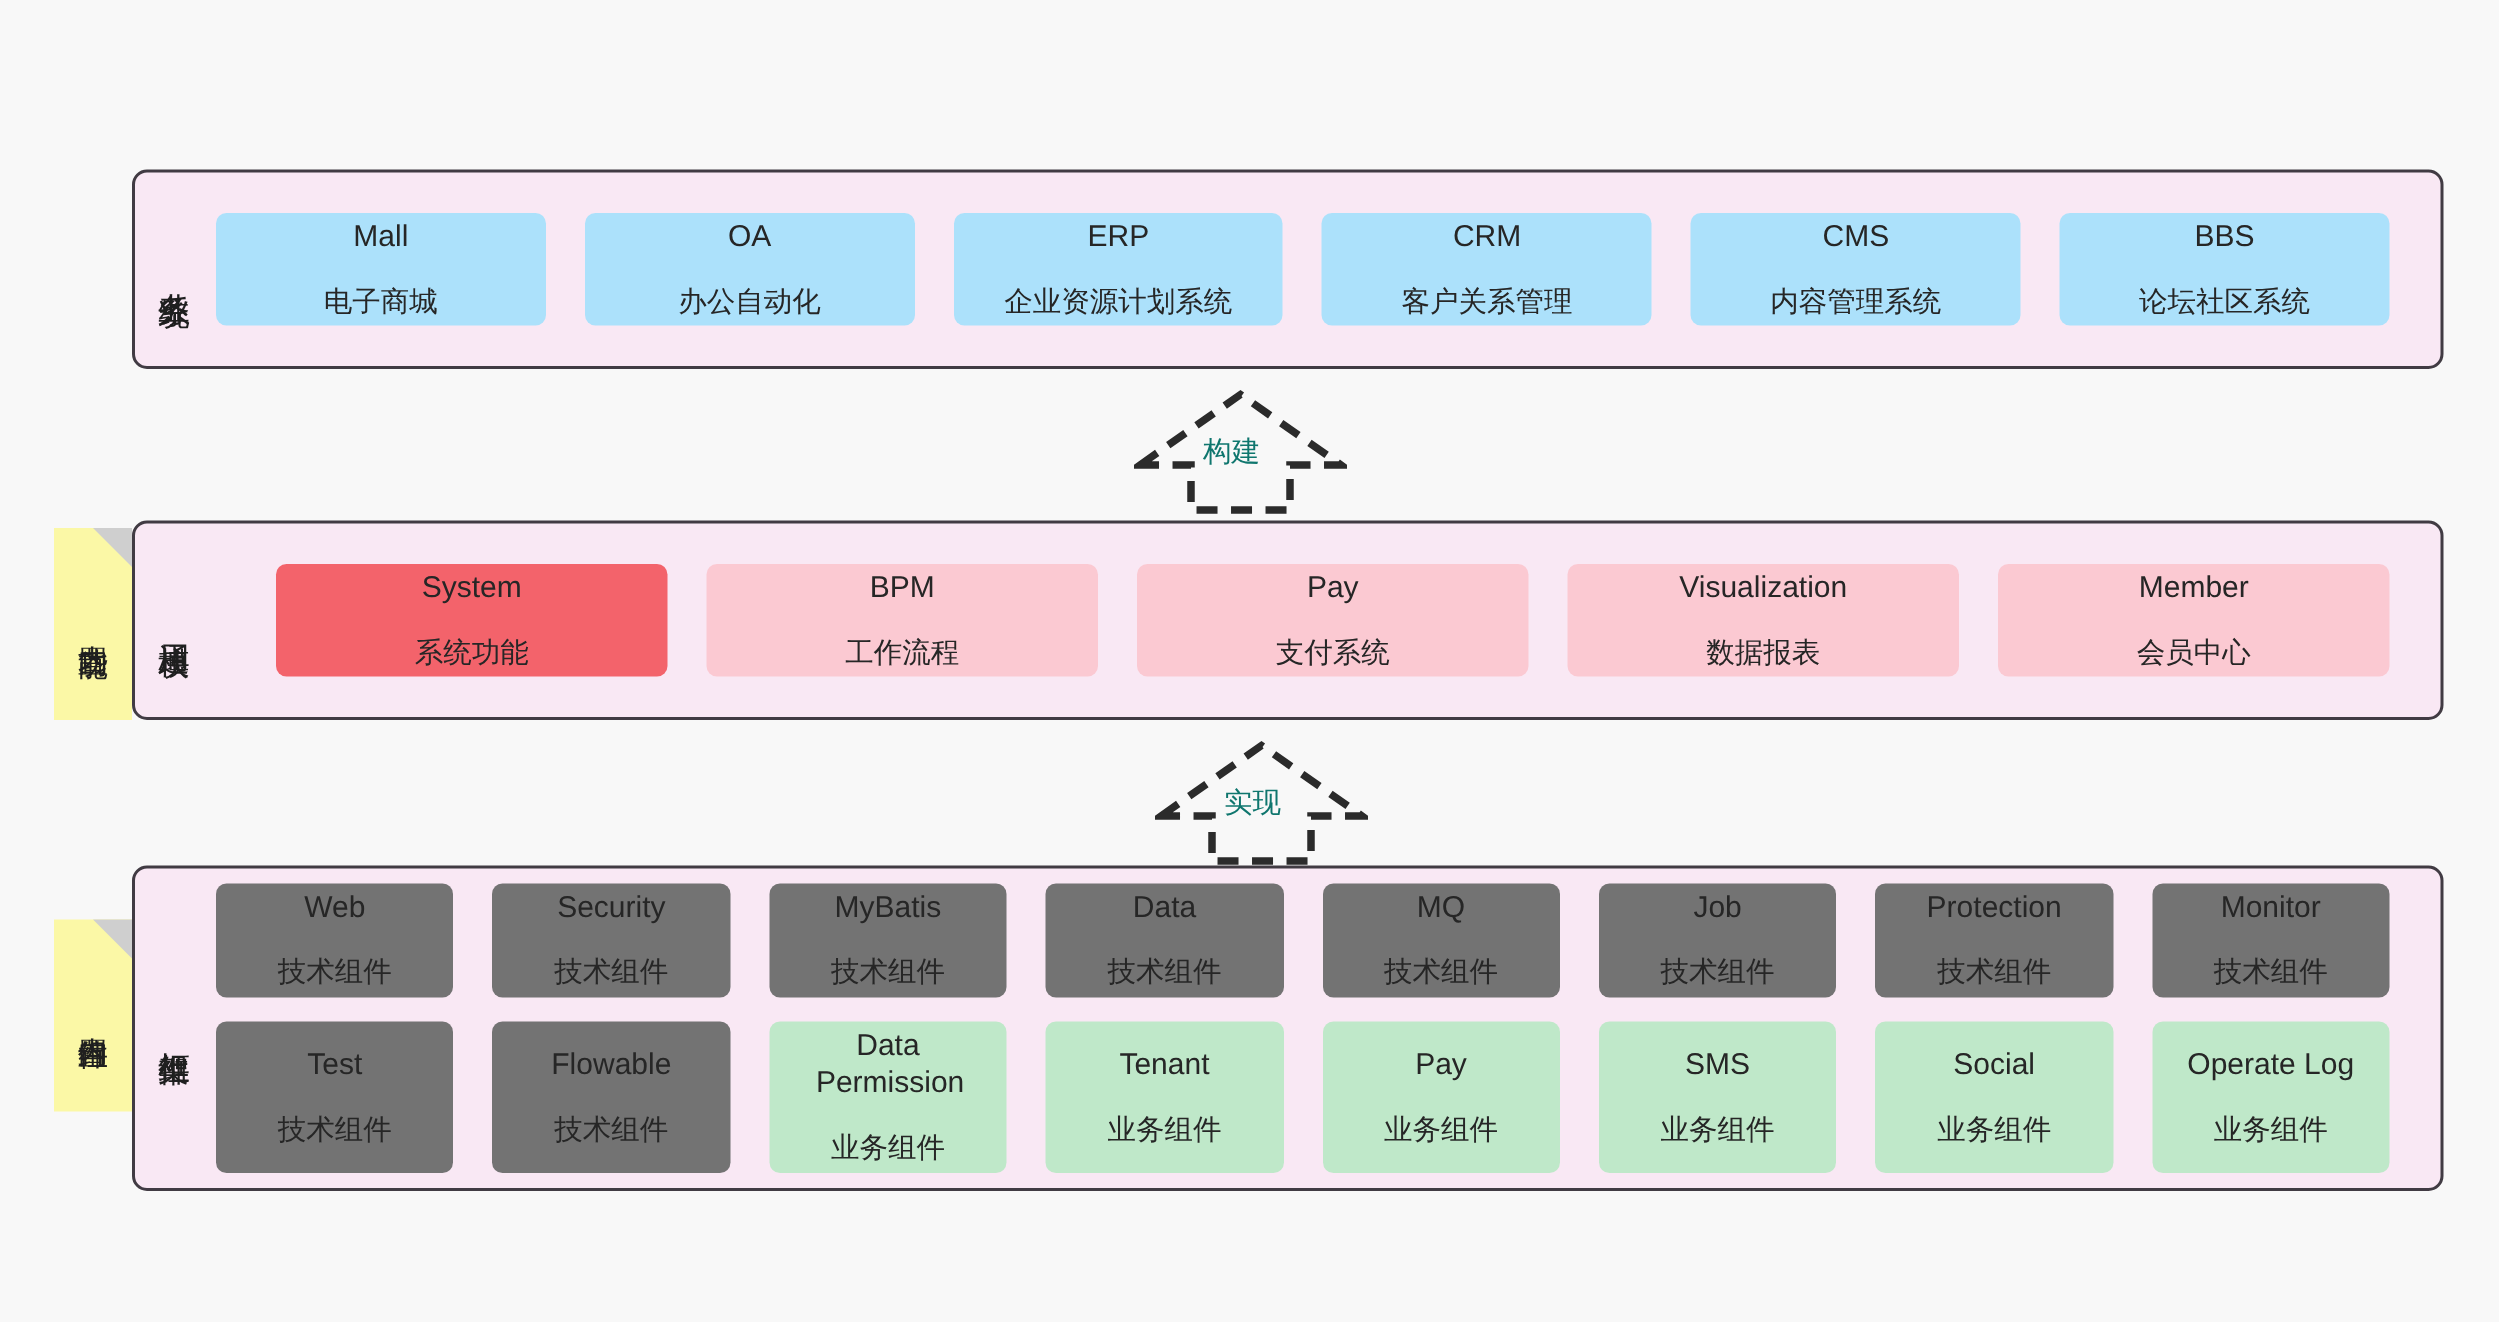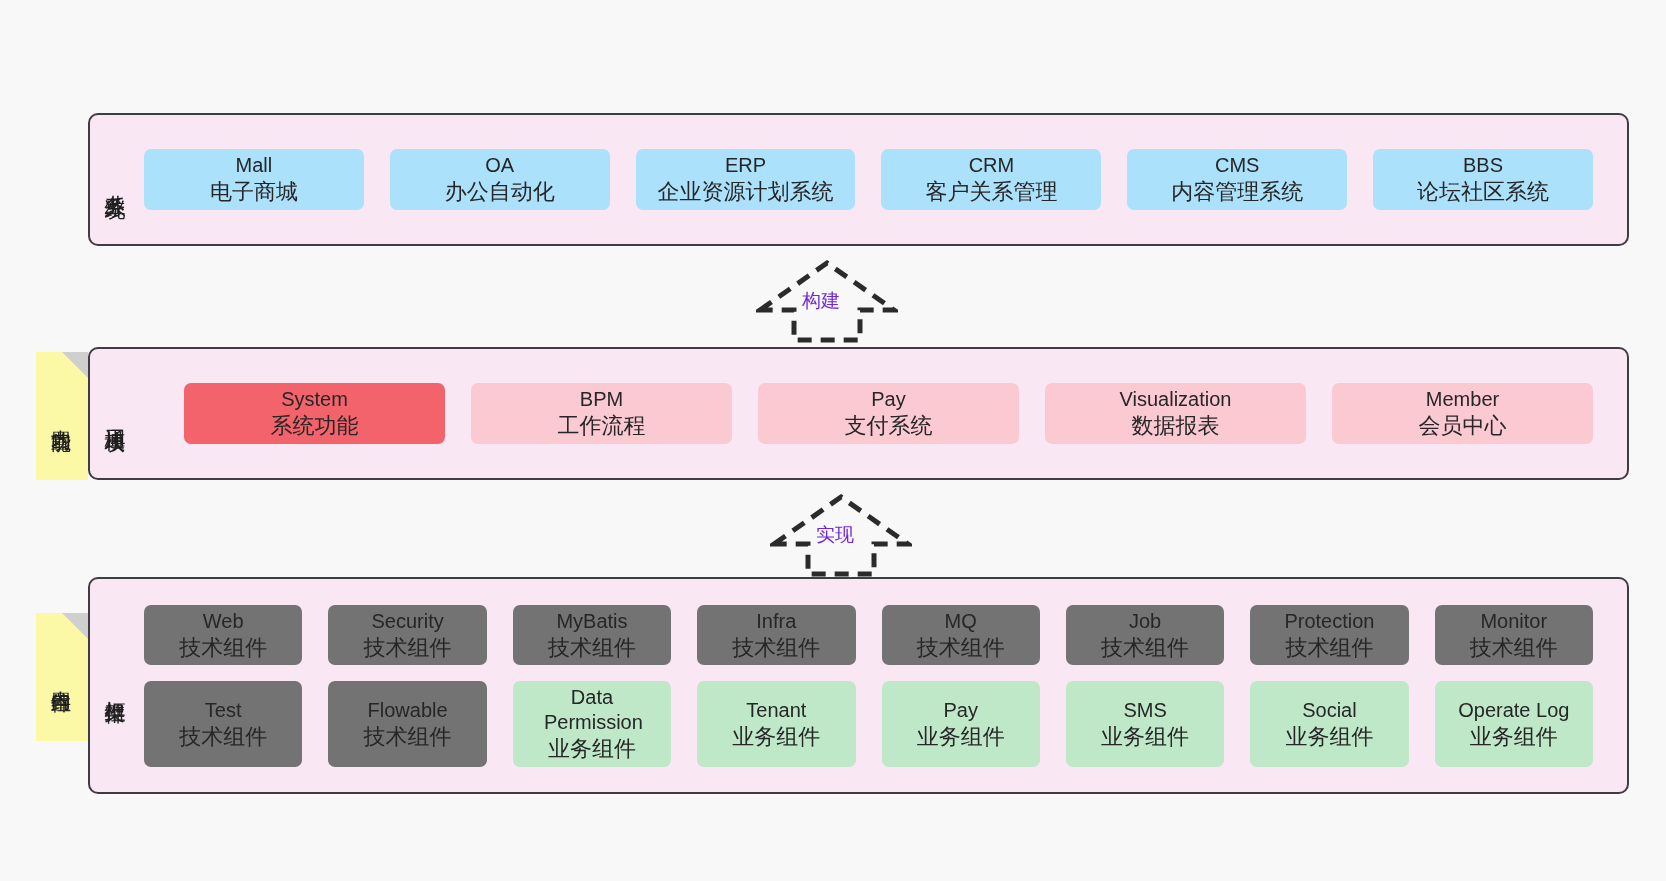--- a/index.html
+++ b/index.html
@@ -77,22 +77,23 @@
     text-align: center;
     line-height: 1.25;
     color: #262626;
     padding: 4px 6px;
   }
   .card .t-en {
     font-size: 20px;
     white-space: normal;
   }
   .card .t-cn {
-    font-size: 22px;
+    font-size: 19px;
     white-space: nowrap;
+    margin-top: 19px;
   }
 
   .c-blue       { background: #ace1fb; }
   .c-red        { background: #f3636b; }
   .c-pink       { background: #fbc9d2; }
   .c-green      { background: #737373; }
   .c-lightgreen { background: #bfe8c9; }
 
   
   .sticky {
@@ -117,21 +118,21 @@
     border-left: 26px solid transparent;
   }
 
   
   .arrow-wrap {
     position: absolute;
   }
   .arrow-label {
     position: absolute;
     font-size: 19px;
-    color: #6d28d9;
+    color: #0f766e;
     background: transparent;
     white-space: nowrap;
   }
 </style>
 </head>
 <body>
 
 <div id="canvas">
 
   <div class="layer" id="layer-business" style="left:88px; top:113px; width:1541px; height:133px;">
@@ -229,21 +230,21 @@
         </div>
         <div class="card c-green">
           <span class="t-en">Security</span>
           <span class="t-cn">技术组件</span>
         </div>
         <div class="card c-green">
           <span class="t-en">MyBatis</span>
           <span class="t-cn">技术组件</span>
         </div>
         <div class="card c-green">
-          <span class="t-en">Infra</span>
+          <span class="t-en">Data</span>
           <span class="t-cn">技术组件</span>
         </div>
         <div class="card c-green">
           <span class="t-en">MQ</span>
           <span class="t-cn">技术组件</span>
         </div>
         <div class="card c-green">
           <span class="t-en">Job</span>
           <span class="t-cn">技术组件</span>
         </div>

